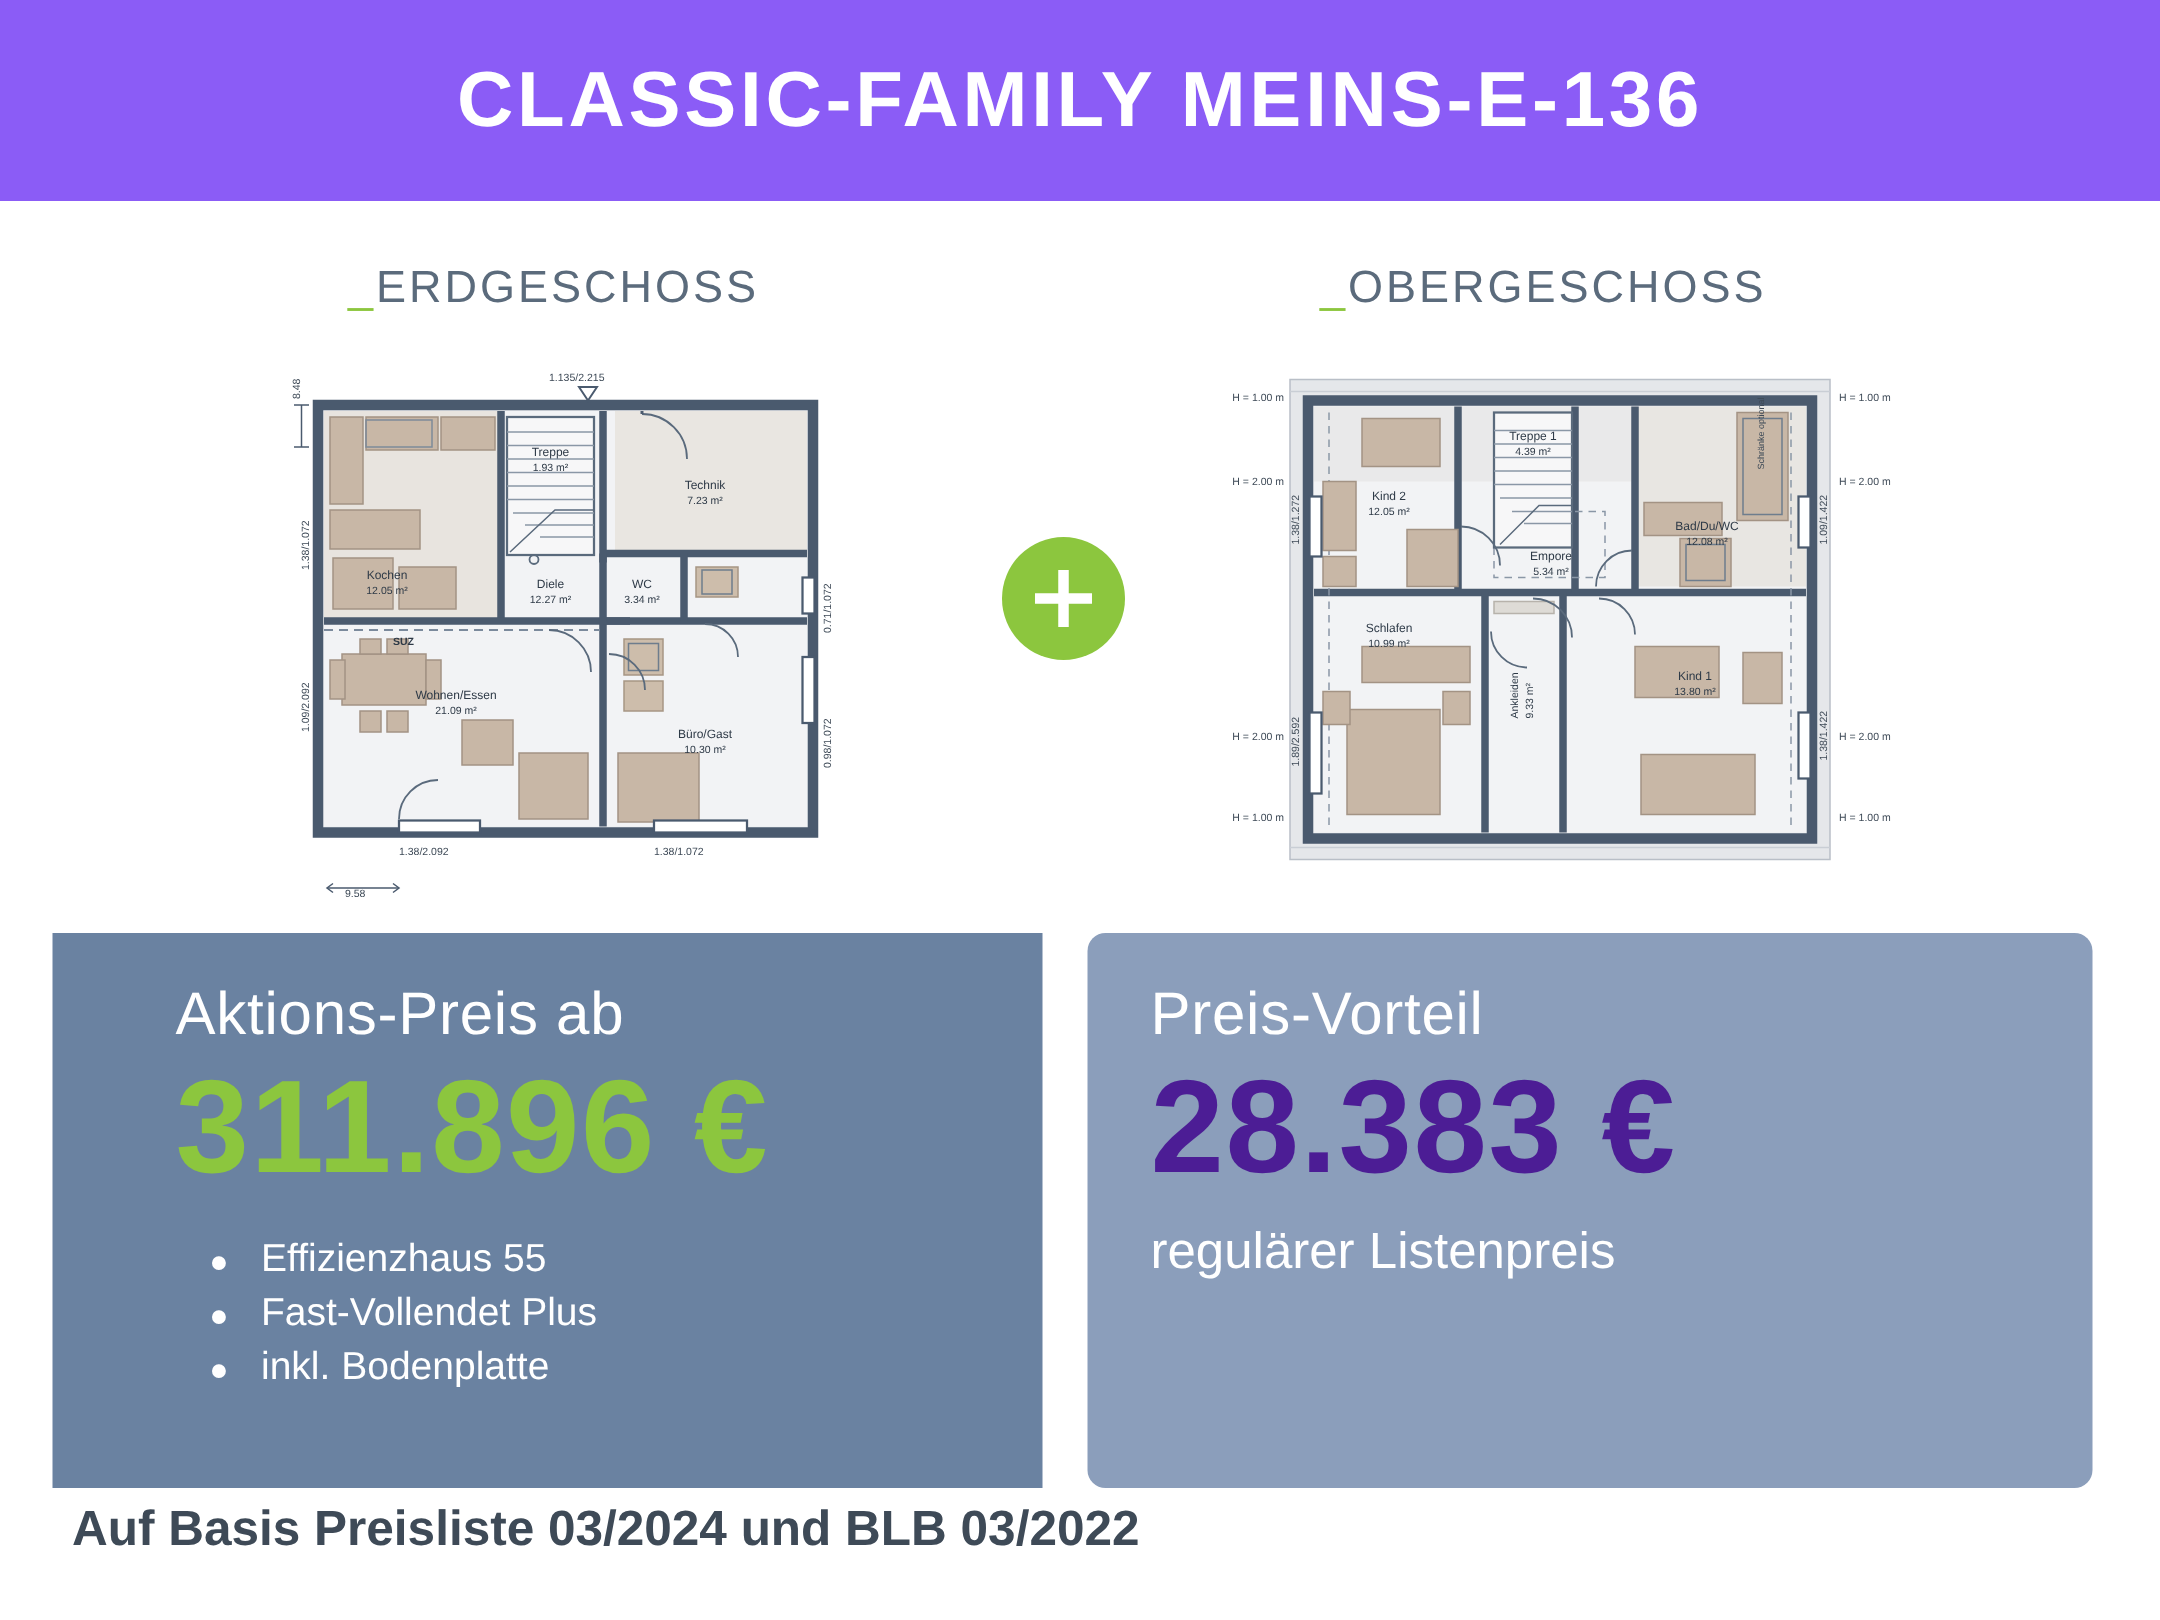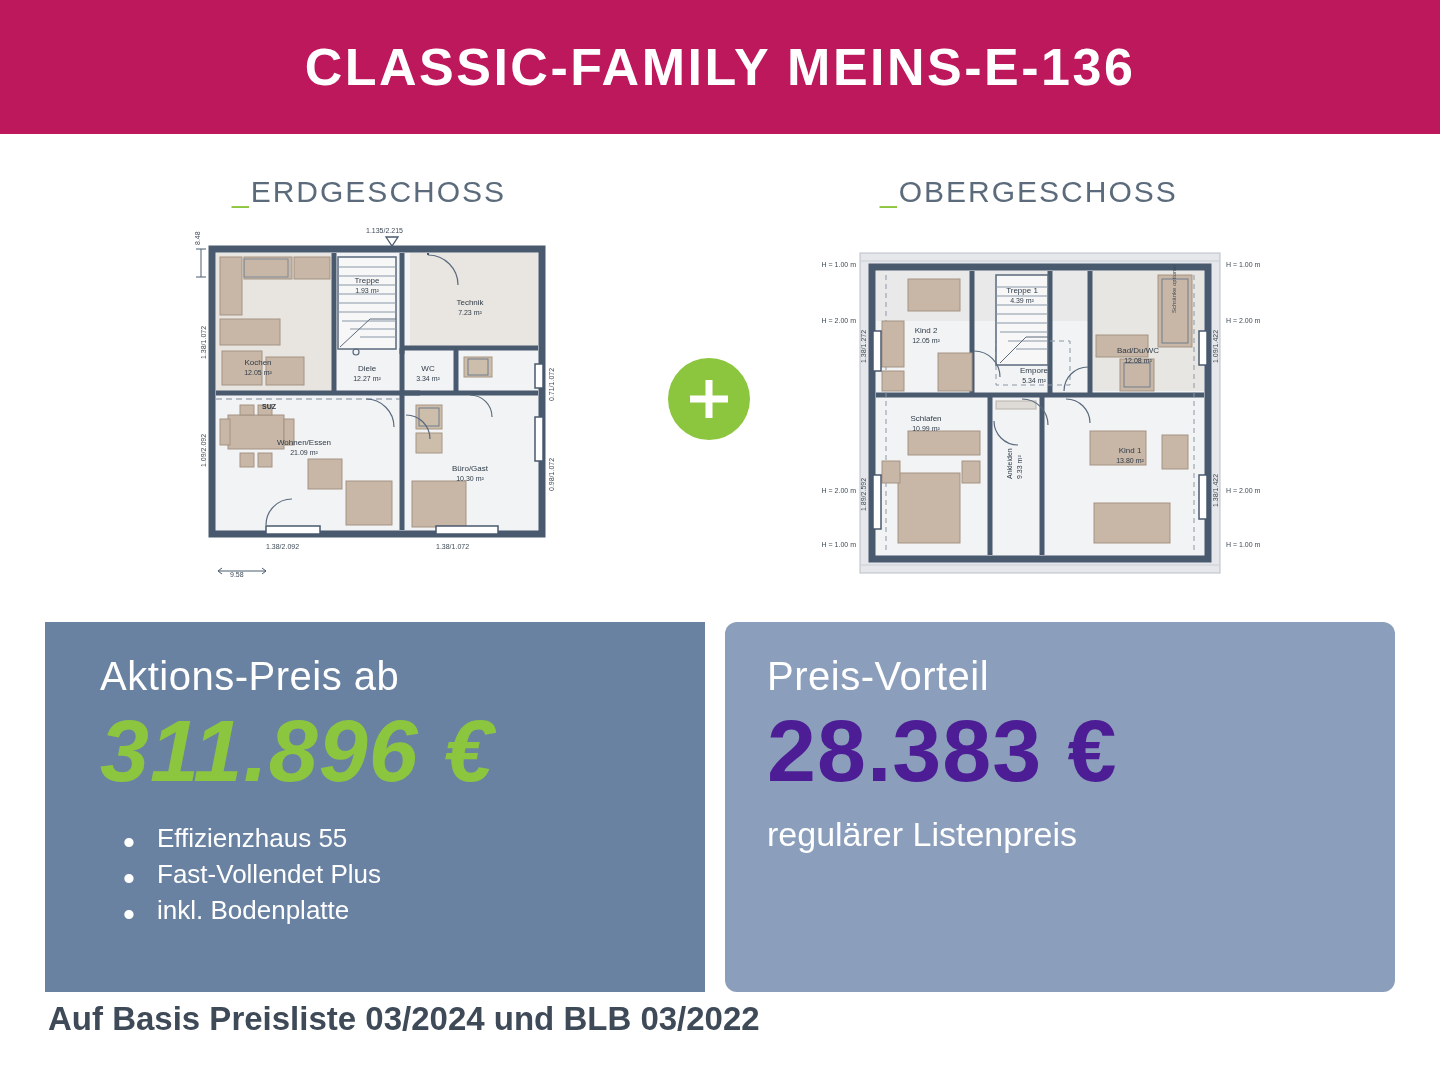--- a/index.html
+++ b/index.html
@@ -7,21 +7,21 @@
     width: 1440px; height: 1080px;
     background: #ffffff;
     font-family: "Liberation Sans", sans-serif;
     overflow: hidden;
   }
   .page { position: relative; width: 1440px; height: 1080px; }
 
   
   .header {
     position: absolute; left: 0; top: 0; width: 1440px; height: 134px;
-    background: #be185d;
+    background: #8b5cf6;
     display: flex; align-items: center; justify-content: center;
   }
   .header h1 {
     color: #ffffff;
     font-size: 52px;
     font-weight: 600;
     letter-spacing: 2.5px;
   }
 
   
@@ -41,50 +41,51 @@
   .plus-badge {
     position: absolute; left: 668px; top: 358px;
     width: 82px; height: 82px; border-radius: 50%;
     background: #8cc63e;
     display: flex; align-items: center; justify-content: center;
   }
   .plus-badge svg { display: block; }
 
   
   .plan { position: absolute; }
-  #plan-eg { left: 170px; top: 219px; width: 420px; height: 370px; }
+  #plan-eg { left: 170px; top: 240px; width: 420px; height: 370px; }
   #plan-og { left: 790px; top: 235px; width: 500px; height: 360px; }
 
   .plan svg { display: block; }
 
   
   .card {
     position: absolute;
     color: #ffffff;
   }
   #card-left {
-    left: 45px; top: 622px; width: 660px; height: 370px;
+    left: 35px; top: 622px; width: 660px; height: 370px;
     background: #6a82a1;
+    padding-left: 27px;
   }
   #card-right {
     left: 725px; top: 622px; width: 670px; height: 370px;
     background: #8b9ebb;
     border-radius: 12px;
   }
   .card-title {
     font-size: 40px; font-weight: 400; letter-spacing: 0.5px;
   }
   #card-left .card-title { margin: 32px 0 0 55px; }
   #card-right .card-title { margin: 32px 0 0 42px; }
 
   .big-price {
     font-size: 88px; font-weight: 600; letter-spacing: 1px;
     line-height: 1.05;
   }
-  #card-left .big-price { color: #8cc63e; margin: 6px 0 0 55px; font-style: italic; }
+  #card-left .big-price { color: #8cc63e; margin: 6px 0 0 55px; }
   #card-right .big-price { color: #4c1d95; margin: 6px 0 0 42px; }
 
   .bullets { margin: 24px 0 0 78px; list-style: none; }
   .bullets li {
     font-size: 26px; font-weight: 400; line-height: 1.38;
     position: relative; padding-left: 34px;
   }
   .bullets li::before {
     content: "\2022";
     position: absolute; left: 0; top: -2px;

